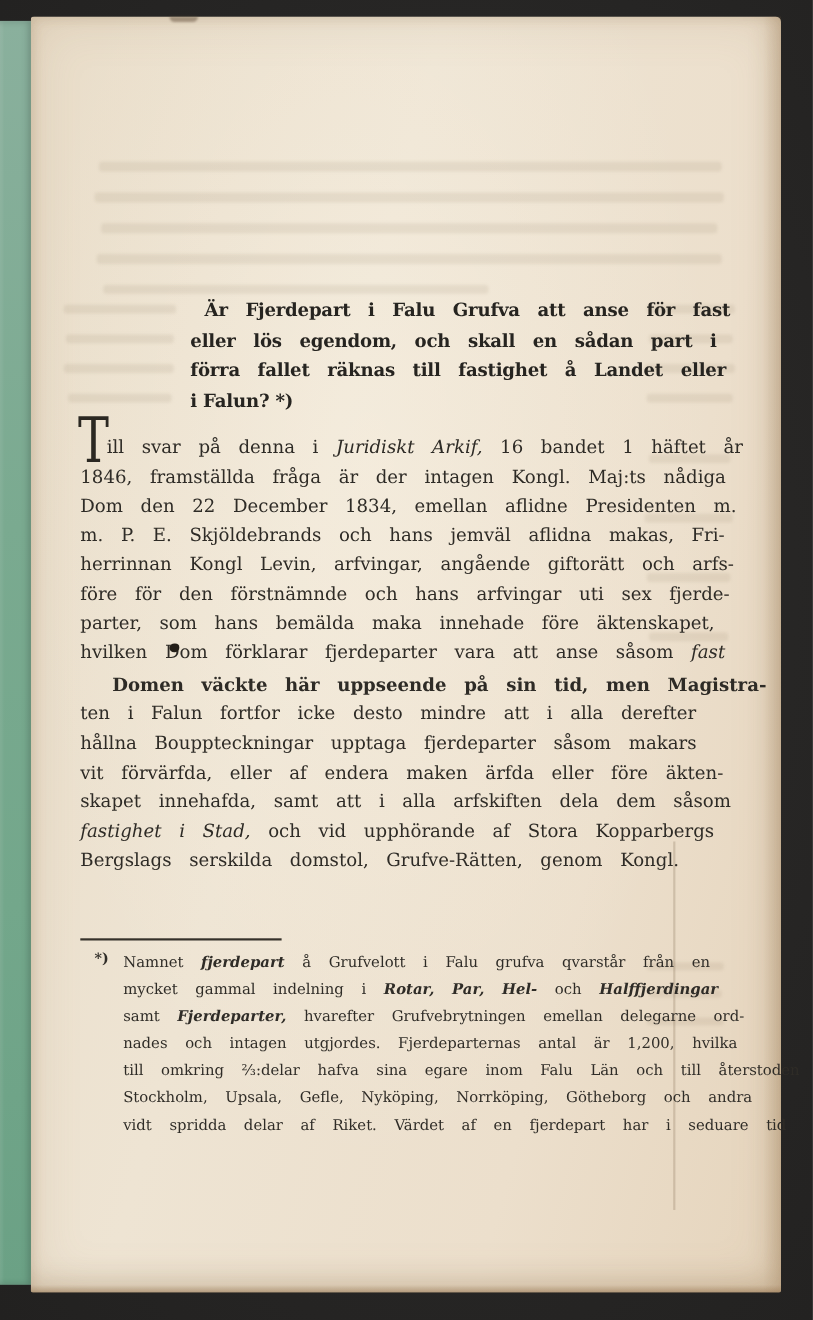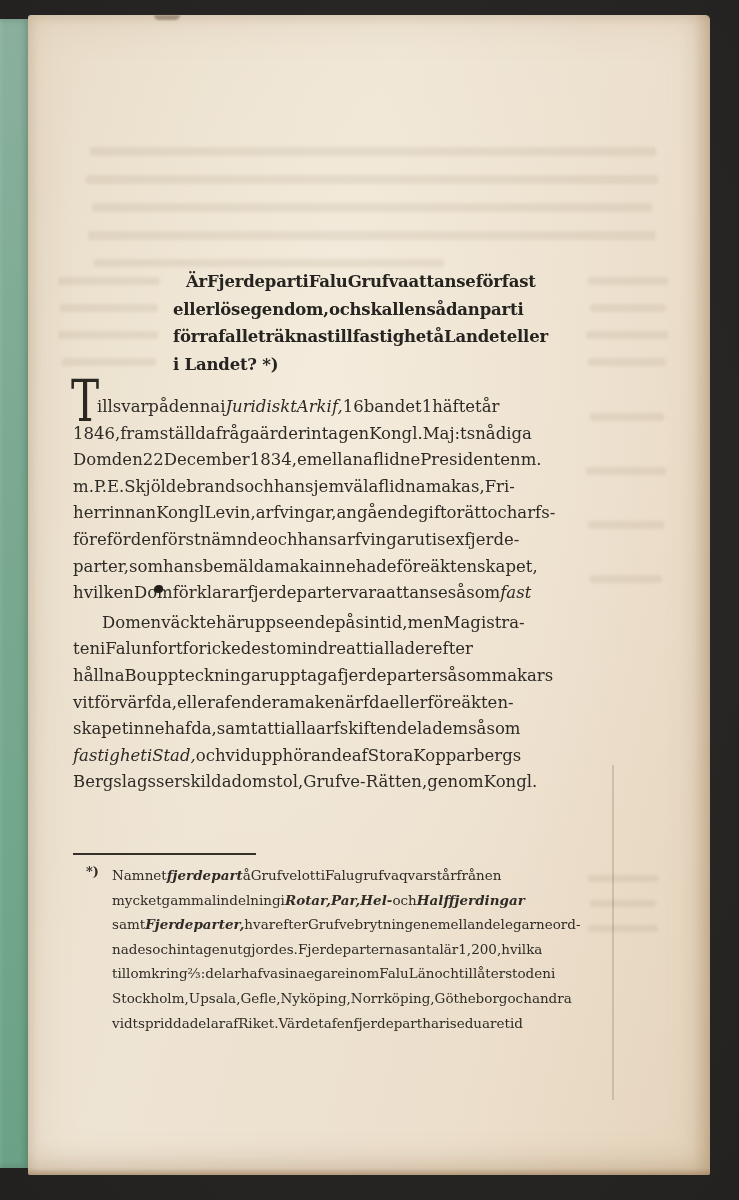--- a/index.html
+++ b/index.html
@@ -45,21 +45,21 @@
 
   .crease{ position:absolute; left:584px; top:750px; width:2px; height:335px;
     background:rgba(110,88,58,.22); filter:blur(.6px); z-index:0; }
 
   .ink-blot{ position:absolute; left:126px; top:570px; width:9px; height:8px;
     background:#241f18; border-radius:55% 45% 50% 50%; filter:blur(.4px); z-index:3; }
 
   
   .textblock{ position:absolute; z-index:2; }
   .line{ position:relative; white-space:nowrap; }
-  .just{ display:flex; justify-content:flex-start; }
+  .just{ display:flex; justify-content:flex-start;gap:16px; }
   .w{ white-space:nowrap; }
   .it{ font-style:italic; }
   .bit{ font-style:italic; font-weight:bold; }
 
   .heading{
     left:145px; top:253px; width:409px;
     font-weight:bold; font-size:16.5px; letter-spacing:-.2px; color:#262420;
   }
   .heading .line{ height:27.5px; line-height:27.5px; }
 
@@ -138,21 +138,21 @@
         <div class="line just">
           <span class="w"><span>förra</span></span>
           <span class="w"><span>fallet</span></span>
           <span class="w"><span>räknas</span></span>
           <span class="w"><span>till</span></span>
           <span class="w"><span>fastighet</span></span>
           <span class="w"><span>å</span></span>
           <span class="w"><span>Landet</span></span>
           <span class="w"><span>eller</span></span>
         </div>
-        <div class="line"><span>i Landet? *)</span></div>
+        <div class="line"><span>i Falun? *)</span></div>
       </div>
 
     <div class="textblock bodytext">
       <div class="para para1">
         <span class="dropcap">T</span>
       <div class="line just" style="padding-left: 24px;">
             <span class="w"><span>ill</span></span>
             <span class="w"><span>svar</span></span>
             <span class="w"><span>på</span></span>
             <span class="w"><span>denna</span></span>
@@ -237,21 +237,21 @@
             <span class="w"><span>förklarar</span></span>
             <span class="w"><span>fjerdeparter</span></span>
             <span class="w"><span>vara</span></span>
             <span class="w"><span>att</span></span>
             <span class="w"><span>anse</span></span>
             <span class="w"><span>såsom</span></span>
             <span class="w"><span class="it">fast</span></span>
           </div>
         </div>
       <div class="para para2">
-          <div class="line just" style="padding-left: 29px;">
+          <div class="line just" style="padding-left: 29px; font-weight: bold;">
             <span class="w"><span>Domen</span></span>
             <span class="w"><span>väckte</span></span>
             <span class="w"><span>här</span></span>
             <span class="w"><span>uppseende</span></span>
             <span class="w"><span>på</span></span>
             <span class="w"><span>sin</span></span>
             <span class="w"><span>tid,</span></span>
             <span class="w"><span>men</span></span>
             <span class="w"><span>Magistra-</span></span>
           </div>

